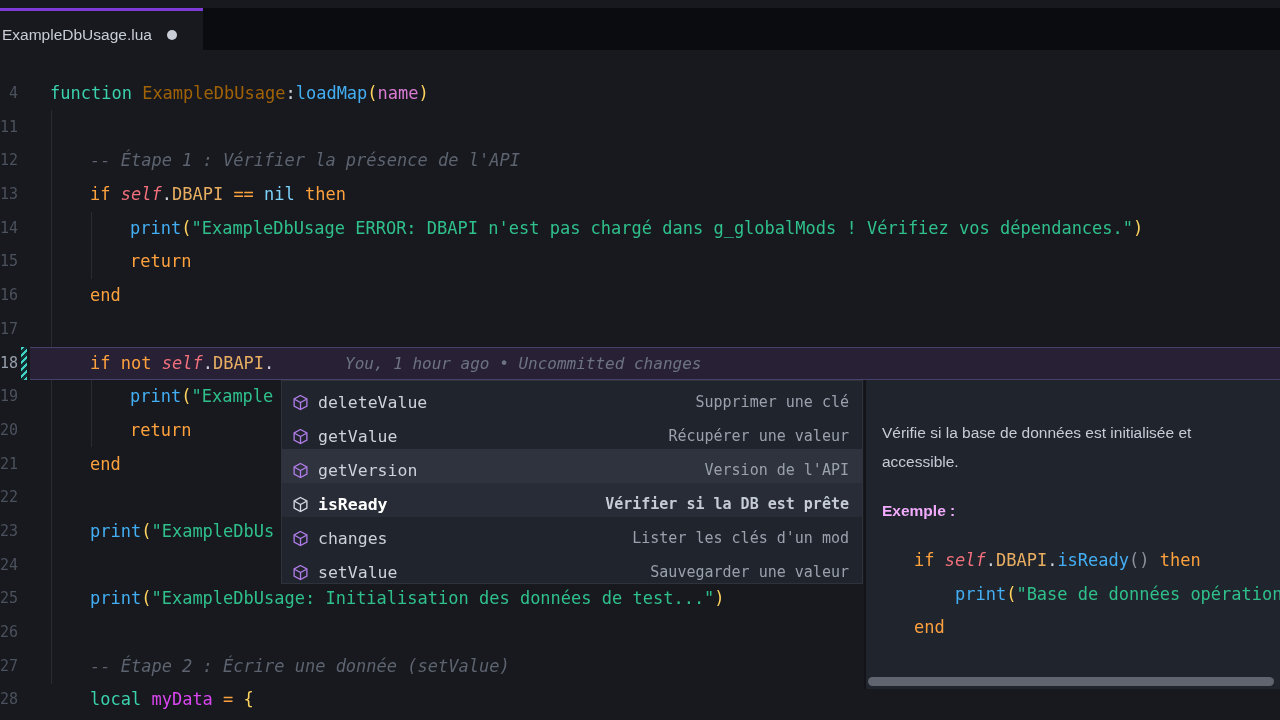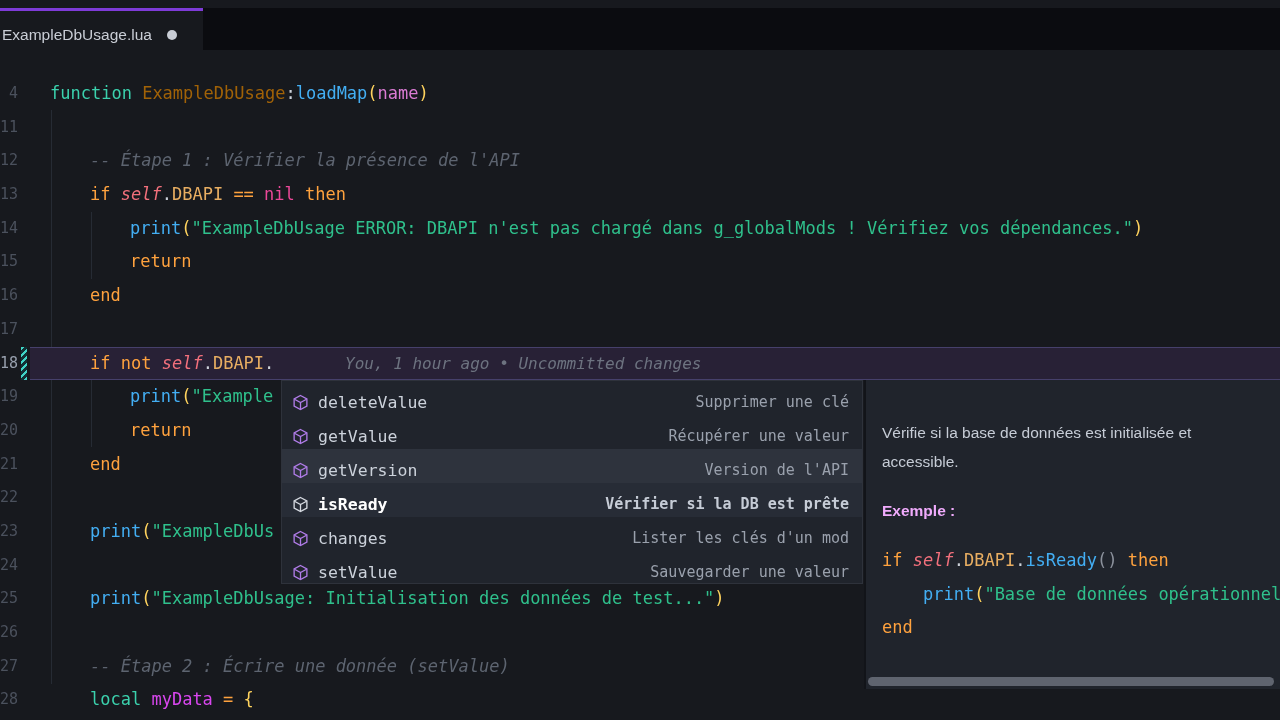--- a/index.html
+++ b/index.html
@@ -26,21 +26,21 @@
   .row.current::after { content:''; position:absolute; left:21px; width:6px; top:0; bottom:0; z-index:4;
          background:repeating-linear-gradient(135deg,#40d4c6 0 2.5px,#123034 2.5px 5px); }
   .blame { position:absolute; left:345px; top:0; font-size:16px; font-style:italic; color:#6d7380; z-index:3; white-space:pre; }
 
   
   .tk-kw    { color:#ffa23e; }
   .tk-op    { color:#ffa23e; }
   .tk-self  { color:#f2707c; font-style:italic; }
   .tk-var   { color:#d946ef; }
   .tk-prop  { color:#e8ae62; }
-  .tk-nil   { color:#ec4899; }
+  .tk-nil   { color:#7dd3fc; }
   .tk-fn    { color:#43aef3; }
   .tk-str   { color:#2fc08c; }
   .tk-paren { color:#ffd35e; }
   .tk-punc  { color:#cdd2da; }
   .tk-punc2 { color:#8b919c; }
   .tk-cmt   { color:#5d6470; font-style:italic; }
   .tk-decl  { color:#3bd1ad; }
   .tk-class { color:#a16207; }
   .tk-param { color:#db7bd4; }
   .tk-plain { color:#d4d8e0; }
@@ -61,21 +61,21 @@
   
   #docs { position:absolute; left:864px; top:380px; width:416px; height:309px;
           background:#20242c; border-left:2px solid #121419; z-index:10;
           padding:12px 0 0 16px; overflow:hidden; }
   .docs-sig { font-size:16px; color:#a6adbb; white-space:pre; }
   .docs-desc { font-family:"Liberation Sans",sans-serif; font-size:15.5px; color:#c6ccd6;
                line-height:29px; margin-top:26px; width:378px; }
   .docs-example { font-family:"Liberation Sans",sans-serif; font-size:15.5px; font-weight:bold;
                   color:#f0abfc; margin-top:26px; }
   #docs-code { margin-top:24px; font-size:17px; }
-  .docs-code-line { white-space:pre; height:33.7px; line-height:33.7px; }
+  .docs-code-line { white-space:pre; height:33.7px; line-height:33.7px;margin-left:32px; }
   .docs-scrollbar { position:absolute; left:2px; right:6px; bottom:3px; height:9px;
                     border-radius:5px; background:rgba(138,144,156,.6); }
 </style>
 </head>
 <body>
 
 <div class="tabbar">
   <div class="tab">
     <span class="tab-label">ExampleDbUsage.lua</span>
     <span class="tab-dot"></span>

